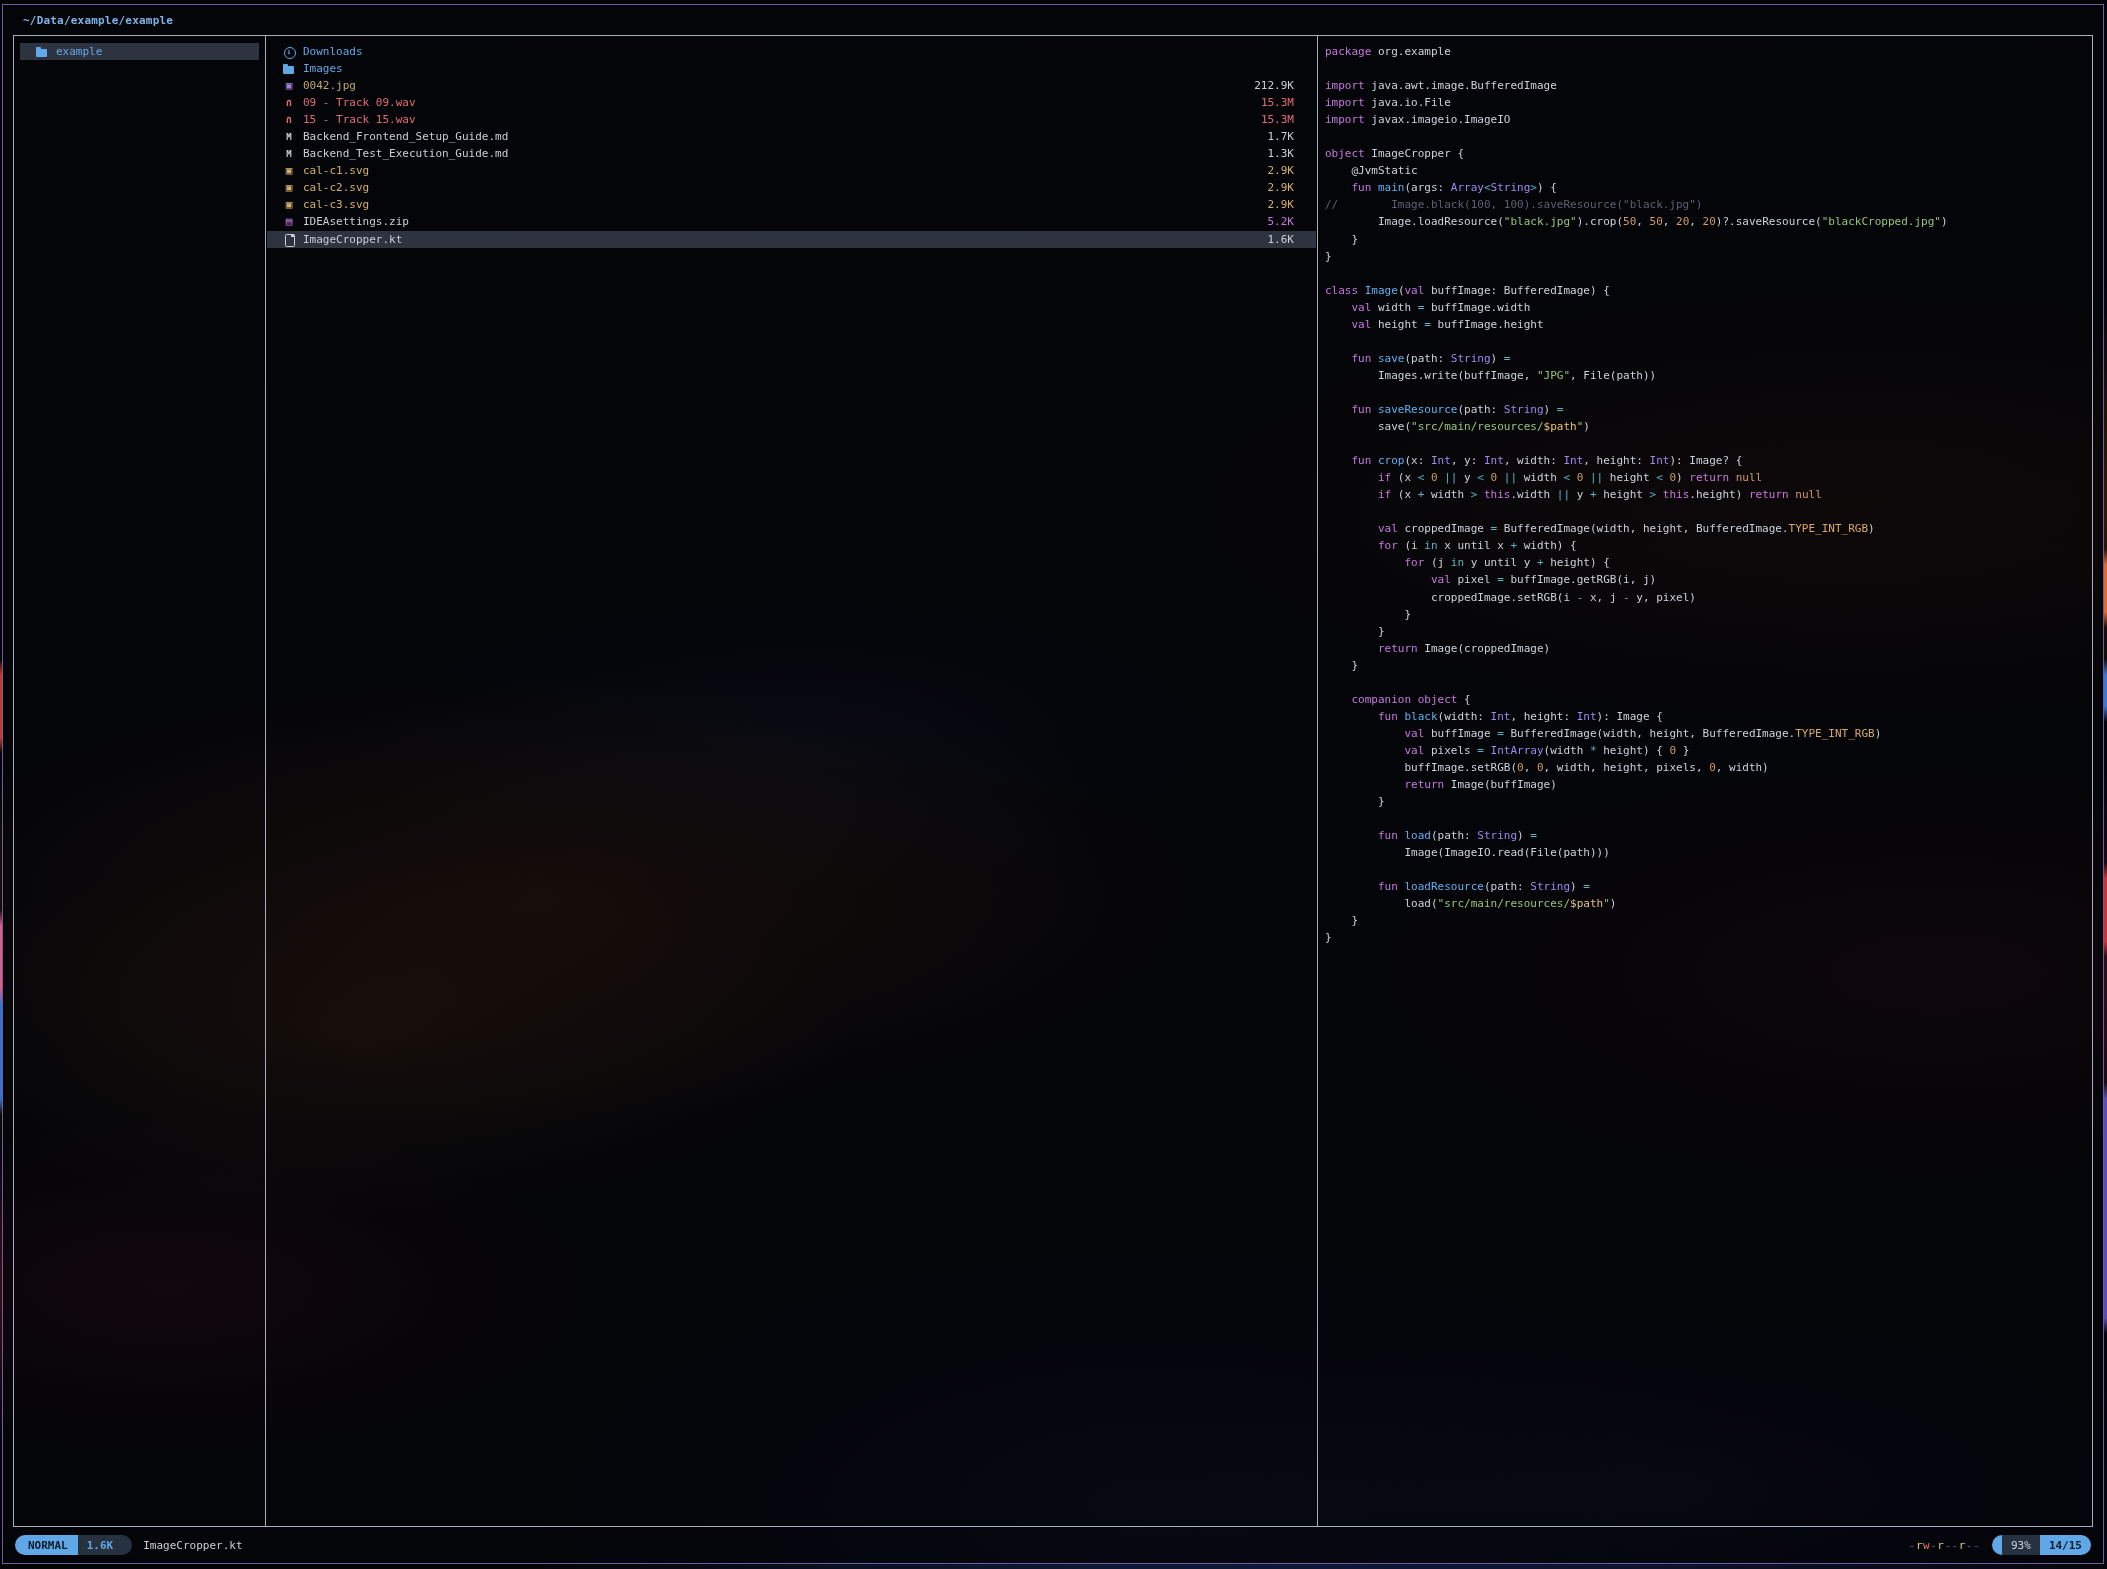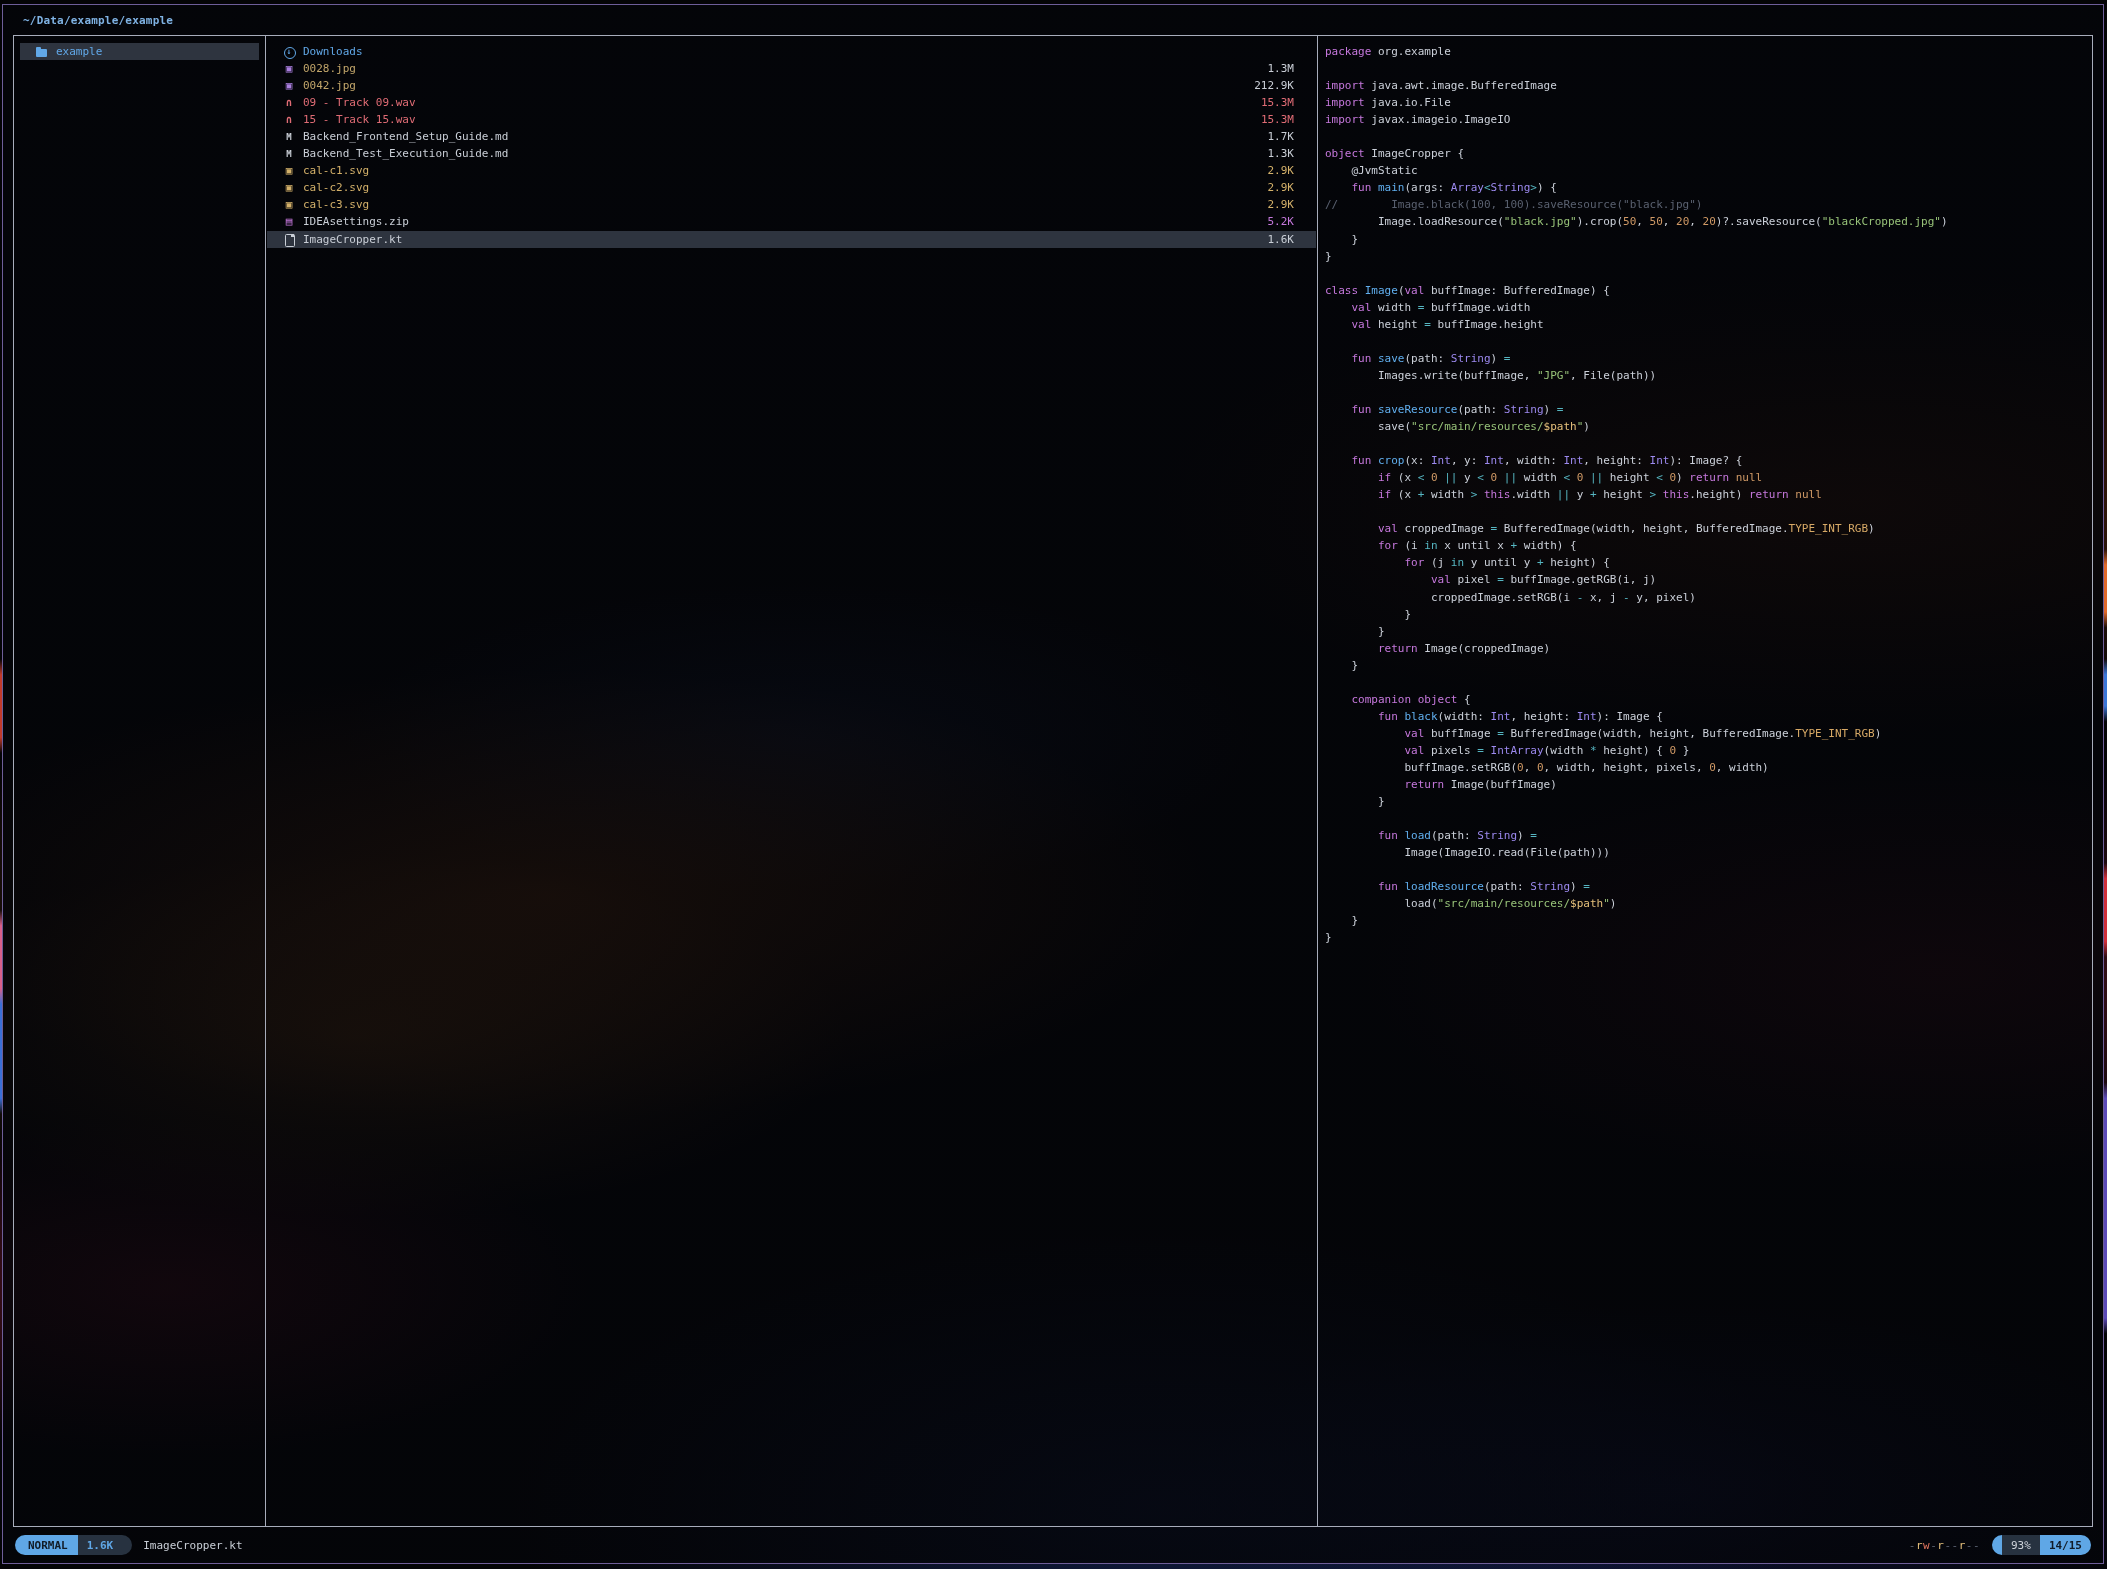--- a/index.html
+++ b/index.html
@@ -110,23 +110,23 @@
         </div>
     </div>
     <div class="pane pane-files">
       <div class="rows" id="file-rows">
           <div class="row">
             <i class="fico fi-download" style="color: rgb(97, 168, 232);"></i>
             <span class="name" style="color: rgb(97, 168, 232);">Downloads</span>
             <span class="size" style="color: rgb(201, 206, 214);"></span>
           </div>
           <div class="row">
-            <i class="fico fi-image" style="color: rgb(171, 127, 224);"></i>
-            <span class="name" style="color: rgb(194, 166, 106);">0028.jpg</span>
-            <span class="size" style="color: rgb(201, 206, 214);">1.3M</span>
+            <i class="fico fi-folder" style="color: rgb(97, 168, 232);"></i>
+            <span class="name" style="color: rgb(97, 168, 232);">Images</span>
+            <span class="size" style="color: rgb(201, 206, 214);"></span>
           </div>
           <div class="row">
             <i class="fico fi-image" style="color: rgb(171, 127, 224);"></i>
             <span class="name" style="color: rgb(194, 166, 106);">0042.jpg</span>
             <span class="size" style="color: rgb(201, 206, 214);">212.9K</span>
           </div>
           <div class="row">
             <i class="fico fi-audio" style="color: rgb(224, 108, 117);"></i>
             <span class="name" style="color: rgb(224, 108, 117);">09 - Track 09.wav</span>
             <span class="size" style="color: rgb(224, 108, 117);">15.3M</span>

